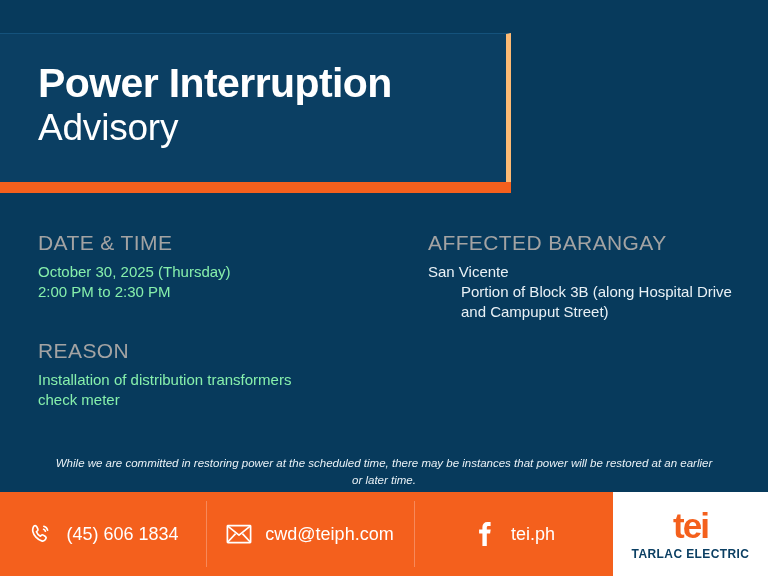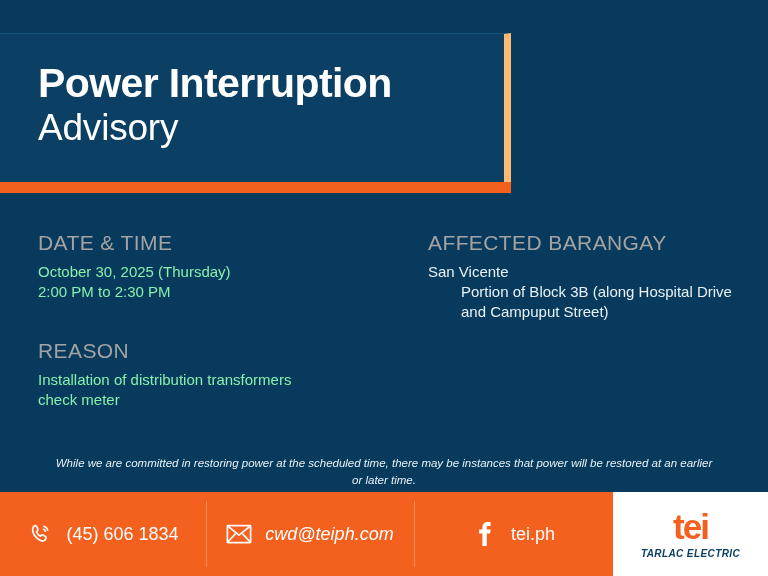--- a/index.html
+++ b/index.html
@@ -10,21 +10,21 @@
     overflow:hidden;
     position:relative;
   }
 
   
   #header-panel{
     position:absolute;
     left:0; top:33px;
     width:511px; height:150px;
     background:#0b3f63;
-    border-right:7px solid #fdba74;
+    border-right:5px solid #fdba74;
     border-top:1px solid #14527c;
     border-bottom:1px solid #14527c;
   }
   #title-block{
     position:absolute;
     left:38px; top:28px;
   }
   #title-main{
     font-size:41px;
     font-weight:bold;
@@ -112,21 +112,21 @@
   .foot-cell{
     display:flex;
     align-items:center;
     justify-content:center;
     gap:13px;
     color:#ffffff;
     font-size:18px;
     position:relative;
   }
   #cell-phone{ width:206px; }
-  #cell-email{ width:208px;font-style:italic; }
+  #cell-email{ width:208px; }
   #cell-fb{ width:199px; }
   .divider{
     position:absolute;
     left:0; top:9px;
     width:1px; height:66px;
     background:#f7895a;
   }
   .foot-ico{
     width:26px;height:26px;
     display:flex;align-items:center;justify-content:center;
@@ -143,26 +143,25 @@
   }
   #logo-mark{
     font-size:35px;
     font-weight:bold;
     color:#f4601d;
     letter-spacing:-2px;
     line-height:1;
     position:relative;
   }
   #logo-caption{
-    font-size:10px;
+    font-size:12px;
     font-weight:bold;
     color:#0b3f63;
     letter-spacing:0.4px;
     margin-top:4px;
-    font-style:italic;
   }
 </style>
 </head>
 <body>
 
 <div id="header-panel">
   <div id="title-block">
     <div id="title-main">Power Interruption</div>
     <div id="title-sub">Advisory</div>
   </div>

